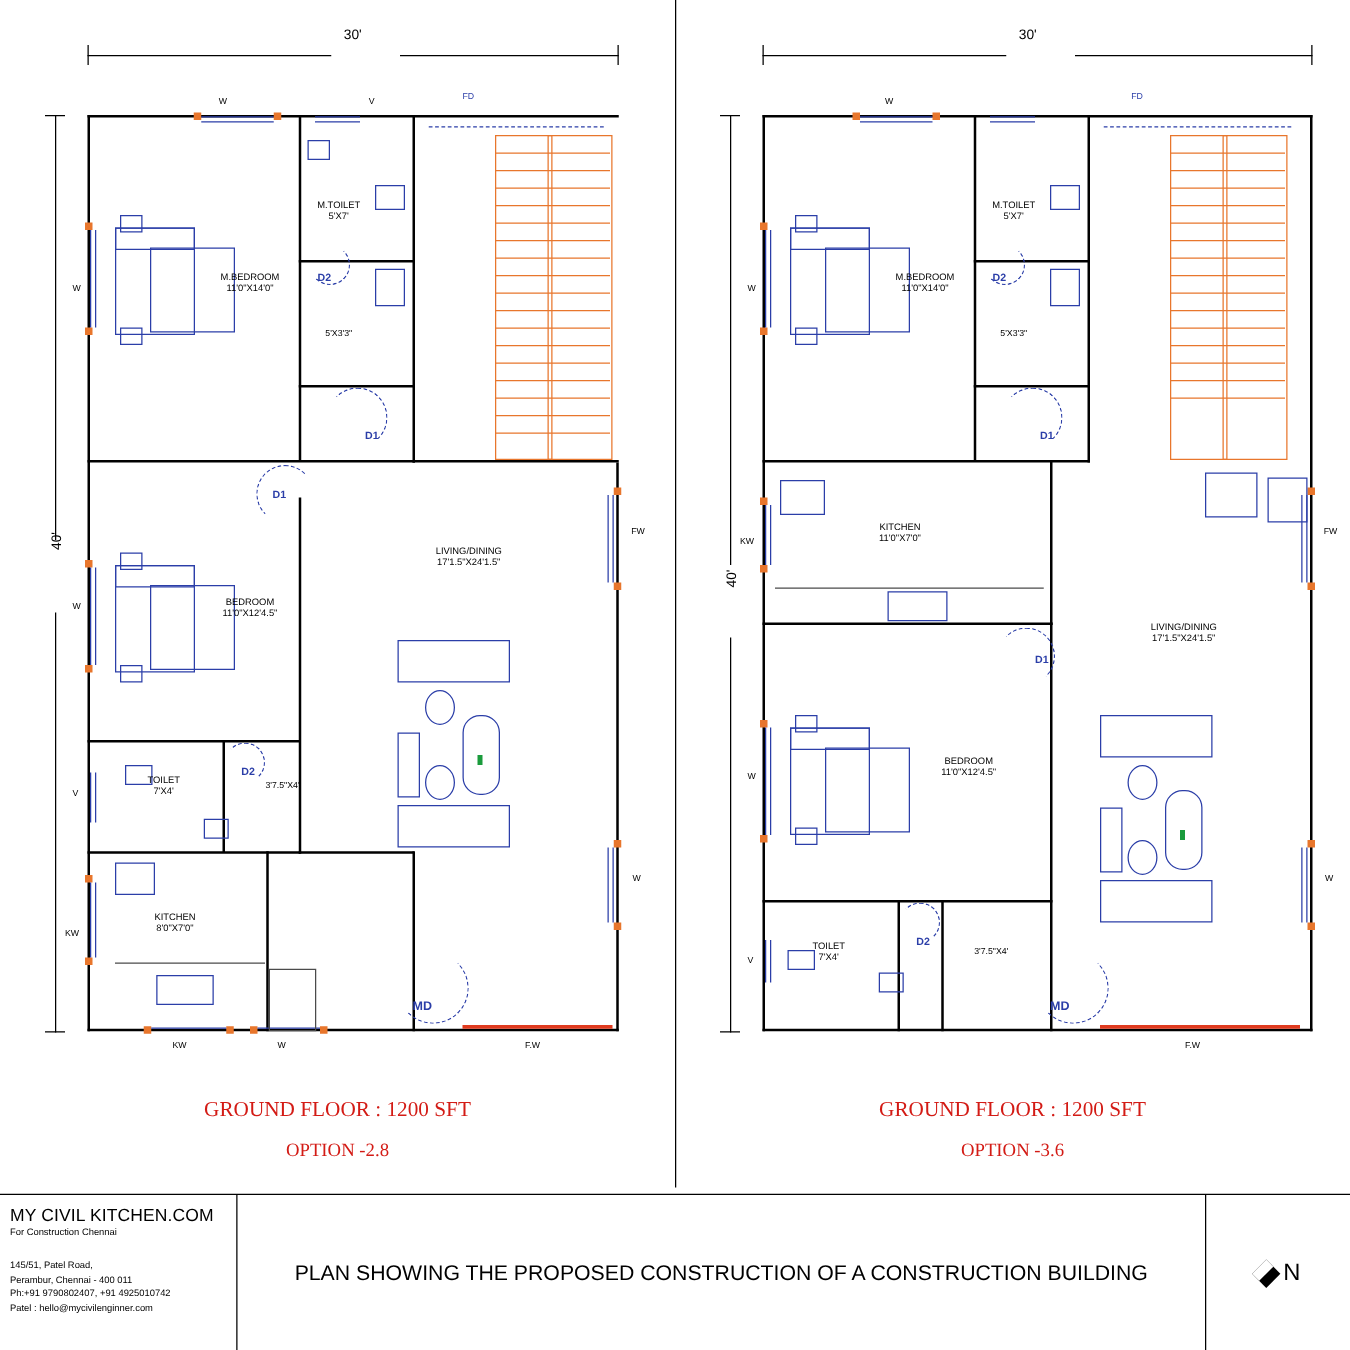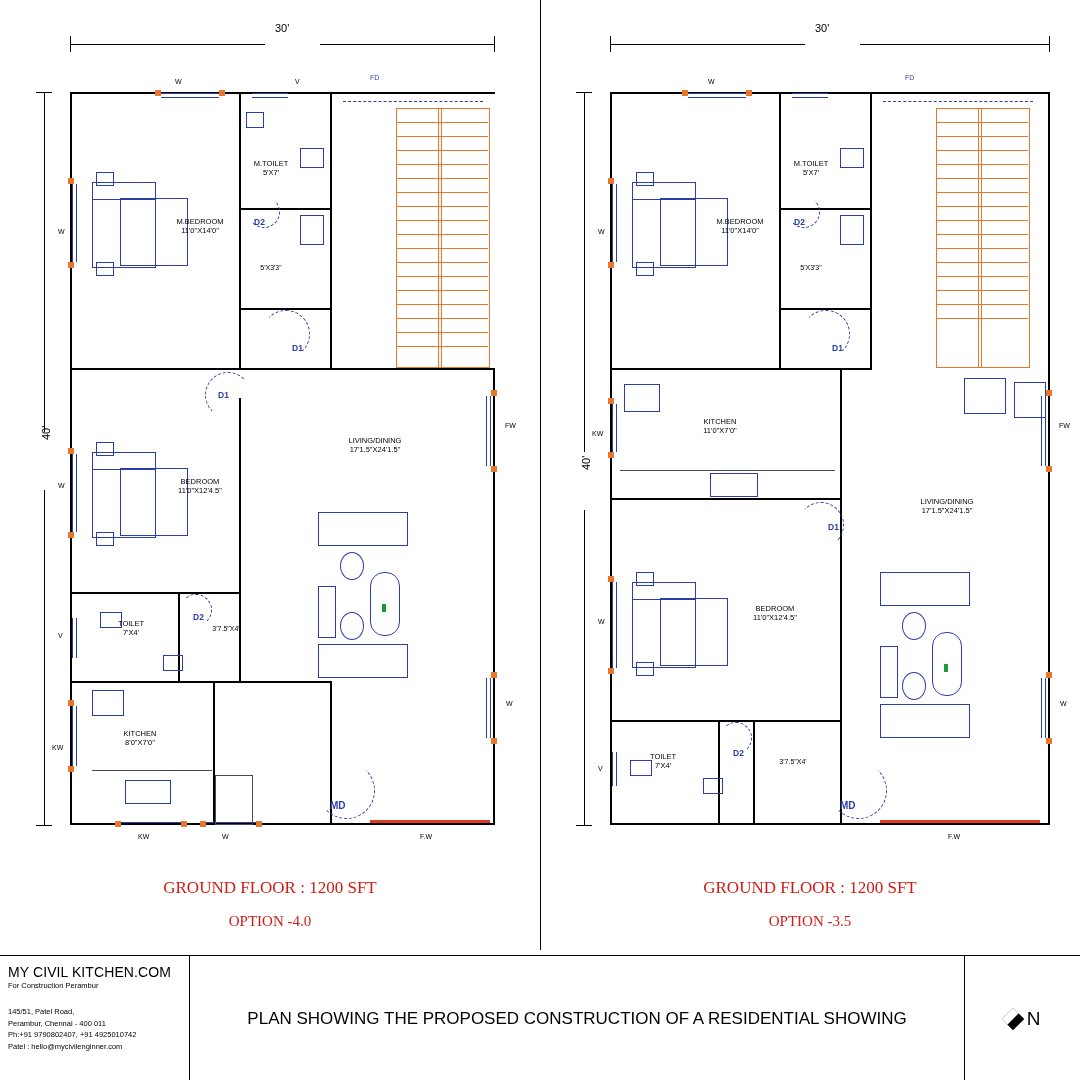--- a/index.html
+++ b/index.html
@@ -234,21 +234,21 @@
     <div class="lbl b" style="left:105px;top:730px;width:70px;">
       <span>KITCHEN</span><br>
       <span>8'0"X7'0"</span>
     </div>
     <div class="lbl b" style="left:330px;top:437px;width:90px;">
       <span>LIVING/DINING</span><br>
       <span>17'1.5"X24'1.5"</span>
     </div>
 
     <div class="gfcap t1">GROUND FLOOR : 1200 SFT</div>
-    <div class="gfcap t2">OPTION -4.0</div>
+    <div class="gfcap t2">OPTION -2.8</div>
   </div>
 
   <div class="plan right">
 
     <div class="dim" style="left:275px;top:22px;">30'</div>
     <div class="tick" style="left:70px;top:44px;width:195px;height:1px;"></div>
     <div class="tick" style="left:320px;top:44px;width:190px;height:1px;"></div>
     <div class="tick" style="left:70px;top:36px;width:1px;height:16px;"></div>
     <div class="tick" style="left:509px;top:36px;width:1px;height:16px;"></div>
 
@@ -410,36 +410,36 @@
       <span>TOILET</span><br>
       <span>7'X4'</span>
     </div>
     <div class="lbl" style="left:222px;top:758px;width:62px;">3'7.5"X4'</div>
     <div class="lbl b" style="left:352px;top:498px;width:110px;">
       <span>LIVING/DINING</span><br>
       <span>17'1.5"X24'1.5"</span>
     </div>
 
     <div class="gfcap t1">GROUND FLOOR : 1200 SFT</div>
-    <div class="gfcap t2">OPTION -3.5</div>
+    <div class="gfcap t2">OPTION -3.6</div>
   </div>
 
   <div id="title">
     <div class="cell" id="tb-left">
       <div id="brand">MY CIVIL KITCHEN.COM</div>
-      <div id="tagline">For Construction Perambur</div>
+      <div id="tagline">For Construction Chennai</div>
       <div id="addr">
         <div>145/51, Patel Road,</div>
         <div>Perambur, Chennai - 400 011</div>
         <div>Ph:+91 9790802407, +91 4925010742</div>
         <div>Patel : hello@mycivilenginner.com</div>
       </div>
     </div>
     <div class="cell" id="tb-mid">
-      <div id="plantitle">PLAN SHOWING THE PROPOSED CONSTRUCTION OF A RESIDENTIAL SHOWING</div>
+      <div id="plantitle">PLAN SHOWING THE PROPOSED CONSTRUCTION OF A CONSTRUCTION BUILDING</div>
     </div>
     <div class="cell" id="tb-right">
       <div class="diamond"></div>
       <div id="northN">N</div>
     </div>
   </div>
 
 </div>
 
 </body></html>

